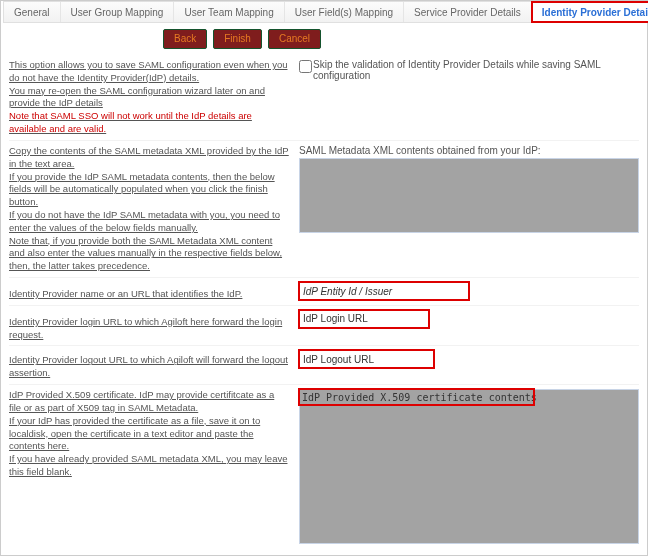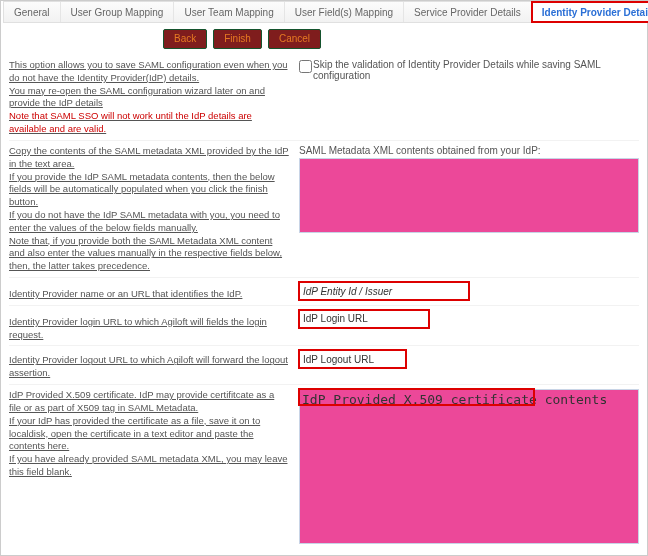--- a/index.html
+++ b/index.html
@@ -91,22 +91,22 @@
   .right-label {
     font-size: 10px;
     color: #555;
     margin-bottom: 2px;
     display: block;
   }
   textarea {
     width: 100%;
     resize: none;
     border: 1px solid #c8d4e6;
-    background: #ec4899;
-    font-size: 13px;
+    background: #a3a3a3;
+    font-size: 10px;
     padding: 2px;
     color: #333;
   }
   input[type="text"] {
     width: 100%;
     border: 1px solid #c8d4e6;
     padding: 2px 3px;
     font-size: 10px;
     color: #333;
     height: 18px;
@@ -172,33 +172,33 @@
     <div class="row">
       <div class="left" style="padding-top:6px;">Identity Provider name or an URL that identifies the IdP.</div>
       <div class="right">
         <span class="red-outline half-input" style="display:inline-block;">
           <input type="text" class="half-input" value="IdP Entity Id / Issuer" style="">
         </span>
       </div>
     </div>
 
     <div class="row">
-      <div class="left" style="padding-top:6px;">Identity Provider login URL to which Agiloft will fields the login request.</div>
+      <div class="left" style="padding-top:6px;">Identity Provider login URL to which Agiloft here forward the login request.</div>
       <div class="right">
         <span class="red-outline" style="display:inline-block;">
           <input type="text" style="width: 130px;" value="IdP Login URL">
         </span>
       </div>
     </div>
 
     <div class="row">
       <div class="left" style="padding-top:4px;">Identity Provider logout URL to which Agiloft will forward the logout assertion.</div>
       <div class="right">
         <span class="red-outline" style="display:inline-block;">
-          <input type="text" style="width: 107px;" value="IdP Logout URL">
+          <input type="text" style="width: 135px;" value="IdP Logout URL">
         </span>
       </div>
     </div>
 
     <div class="row" style="border-bottom:none;">
       <div class="left">
         <div>IdP Provided X.509 certificate. IdP may provide certifitcate as a file or as part of X509 tag in SAML Metadata.</div>
         <div>If your IdP has provided the certificate as a file, save it on to localdisk, open the certificate in a text editor and paste the contents here.</div>
         <div>If you have already provided SAML metadata XML, you may leave this field blank.</div>
       </div>

